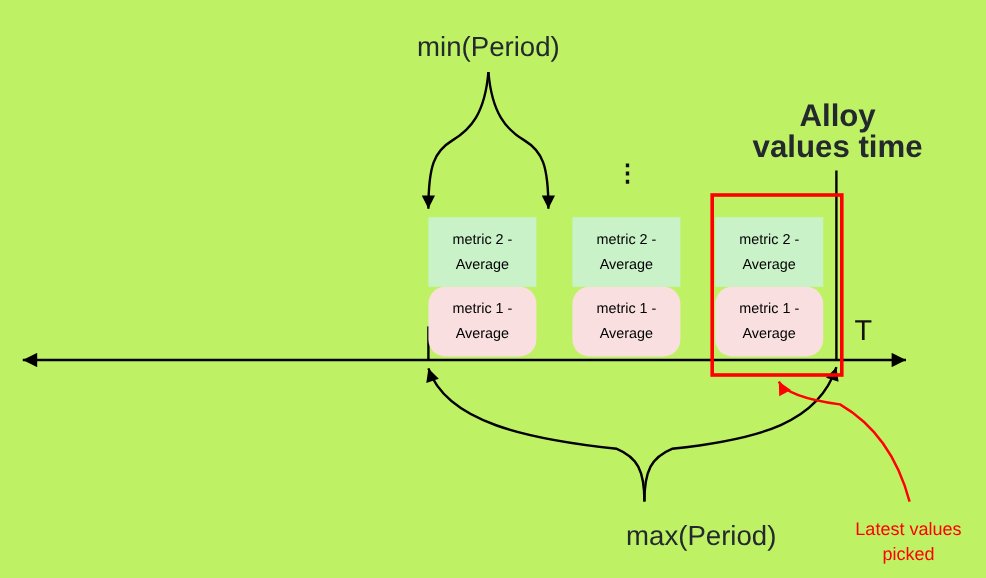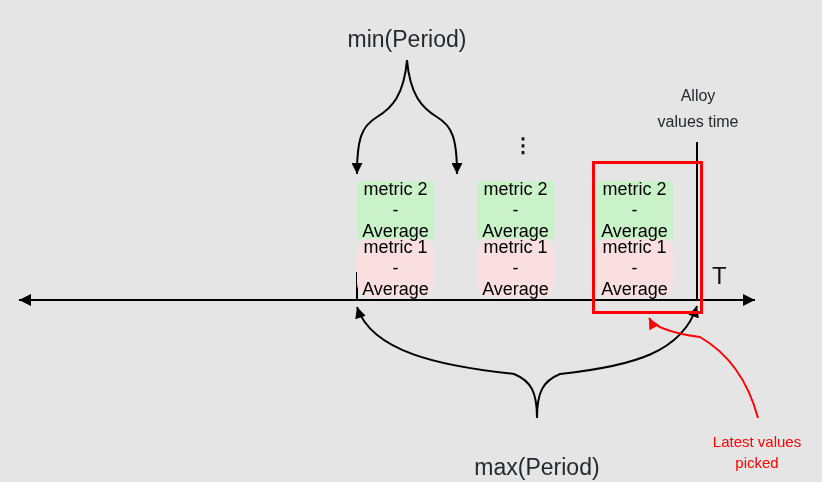--- a/index.html
+++ b/index.html
@@ -1,31 +1,31 @@
 <!DOCTYPE html>
 <html><head>
 <meta charset="utf-8">
 <style>
   html,body{margin:0;padding:0;background:#fff;}
   .stage{
-    position:relative;width:822px;height:482px;background:#e5e5e5;overflow:hidden;
+    position:relative;width:822px;height:482px;background:#bef264;overflow:hidden;
     font-family:"Liberation Sans", sans-serif;
   }
   .stage svg{position:absolute;left:0;top:0;}
   .abs{position:absolute;}
   .heading{
     color:#24292e;font-size:23px;text-align:center;white-space:nowrap;
   }
-  .heading.bold{font-weight:400;font-size:16px;line-height:26px;white-space:normal;}
+  .heading.bold{font-weight:700;font-size:26px;line-height:26px;white-space:normal;}
   .axis-label{color:#111;font-size:24px;}
   .ellipsis{color:#111;font-size:20px;font-weight:700;text-align:center;line-height:1;}
   .metric-group{position:absolute;width:100px;}
   .metric-box{
-    width:77px;height:58px;display:flex;align-items:center;justify-content:center;
-    text-align:center;font-size:18px;line-height:21px;color:#000;
+    width:90px;height:58px;display:flex;align-items:center;justify-content:center;
+    text-align:center;font-size:12px;line-height:21px;color:#000;
     padding:0 9px;box-sizing:border-box;
   }
   .metric-box.m2{background:#c9f2c9;}
   .metric-box.m1{background:#f9dfdf;border-radius:14px;}
   .latest-label{
     color:#ff0000;font-size:15px;line-height:21px;text-align:center;
   }
   .red-frame{
     position:absolute;left:592px;top:161px;width:105px;height:147px;
     border:3px solid #ff0000;background:transparent;
@@ -61,21 +61,21 @@
 
     <line x1="357" y1="272" x2="357" y2="300" stroke="#000" stroke-width="2"></line>
 
     <path d="M 758 418 Q 743 362 700 337 Q 656 331 649 318" fill="none" stroke="#ff0000" stroke-width="2" marker-end="url(#ahr)"></path>
   </svg>
 
   <div class="red-frame"></div>
 
   <div class="abs heading" style="left:307px;top:26px;width:200px;">min(Period)</div>
 
-  <div class="abs heading" style="left:427px;top:454px;width:220px;">max(Period)</div>
+  <div class="abs heading" style="left:427px;top:433px;width:220px;text-align:right;">max(Period)</div>
 
   <div class="abs heading bold" style="left:613px;top:83px;width:170px;text-align:center;">
     <div>Alloy</div>
     <div>values time</div>
   </div>
 
   <div class="abs axis-label" style="left:712px;top:262px;">T</div>
 
   <div class="abs ellipsis" style="left:508px;top:135px;width:30px;">⋮</div>
 

